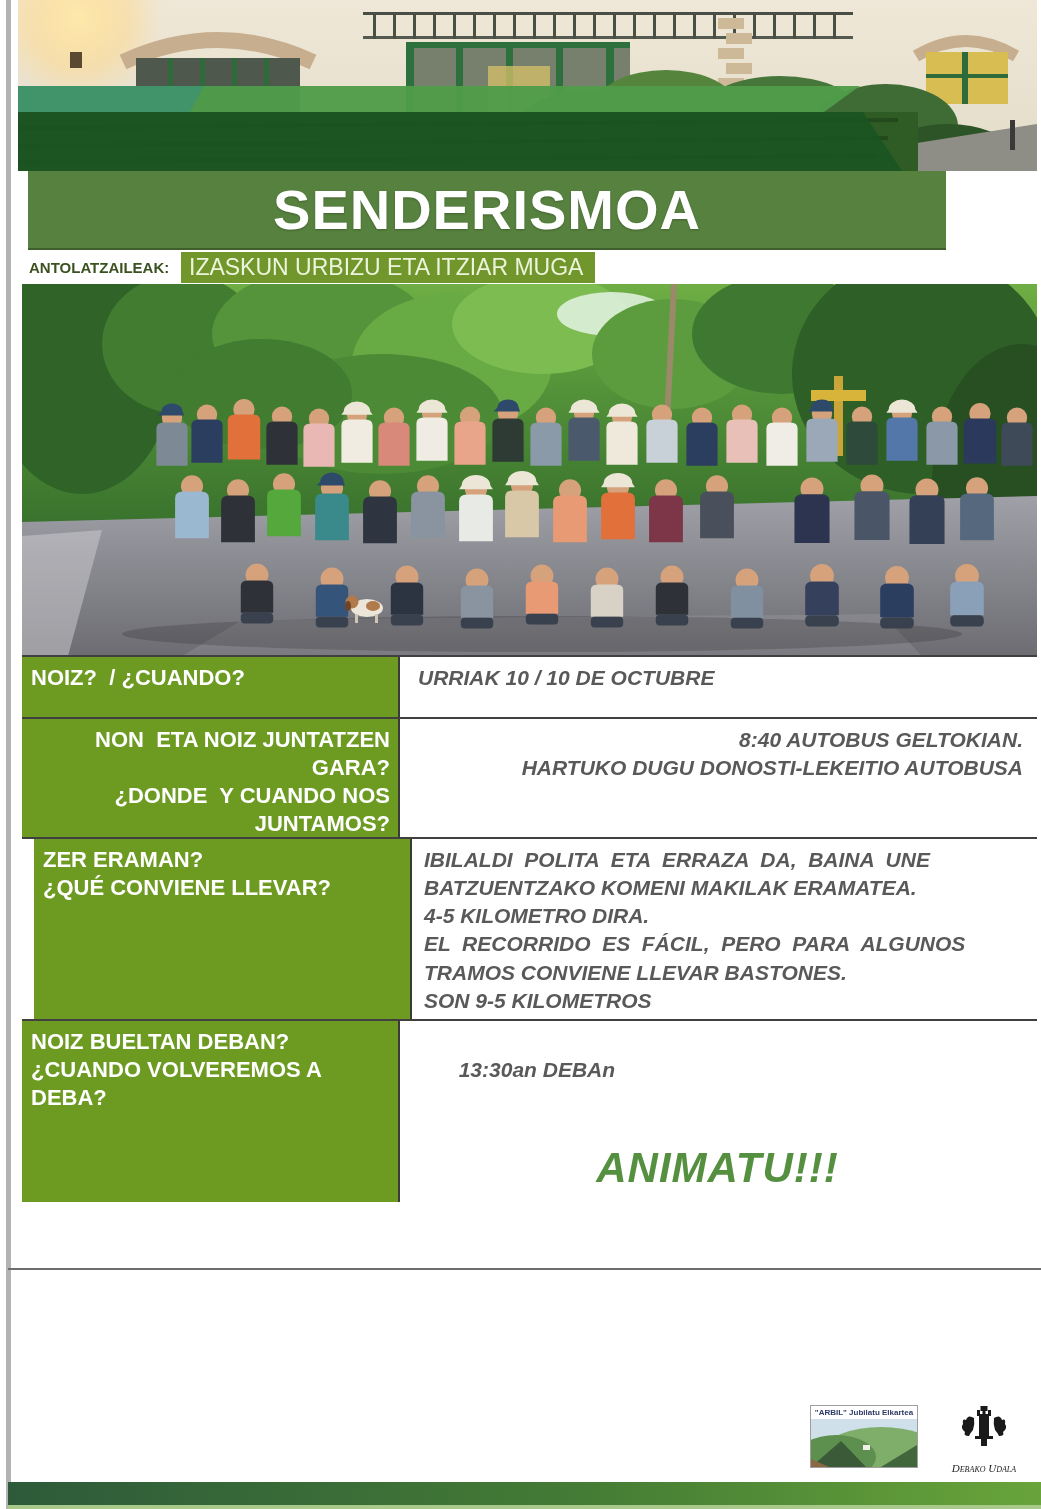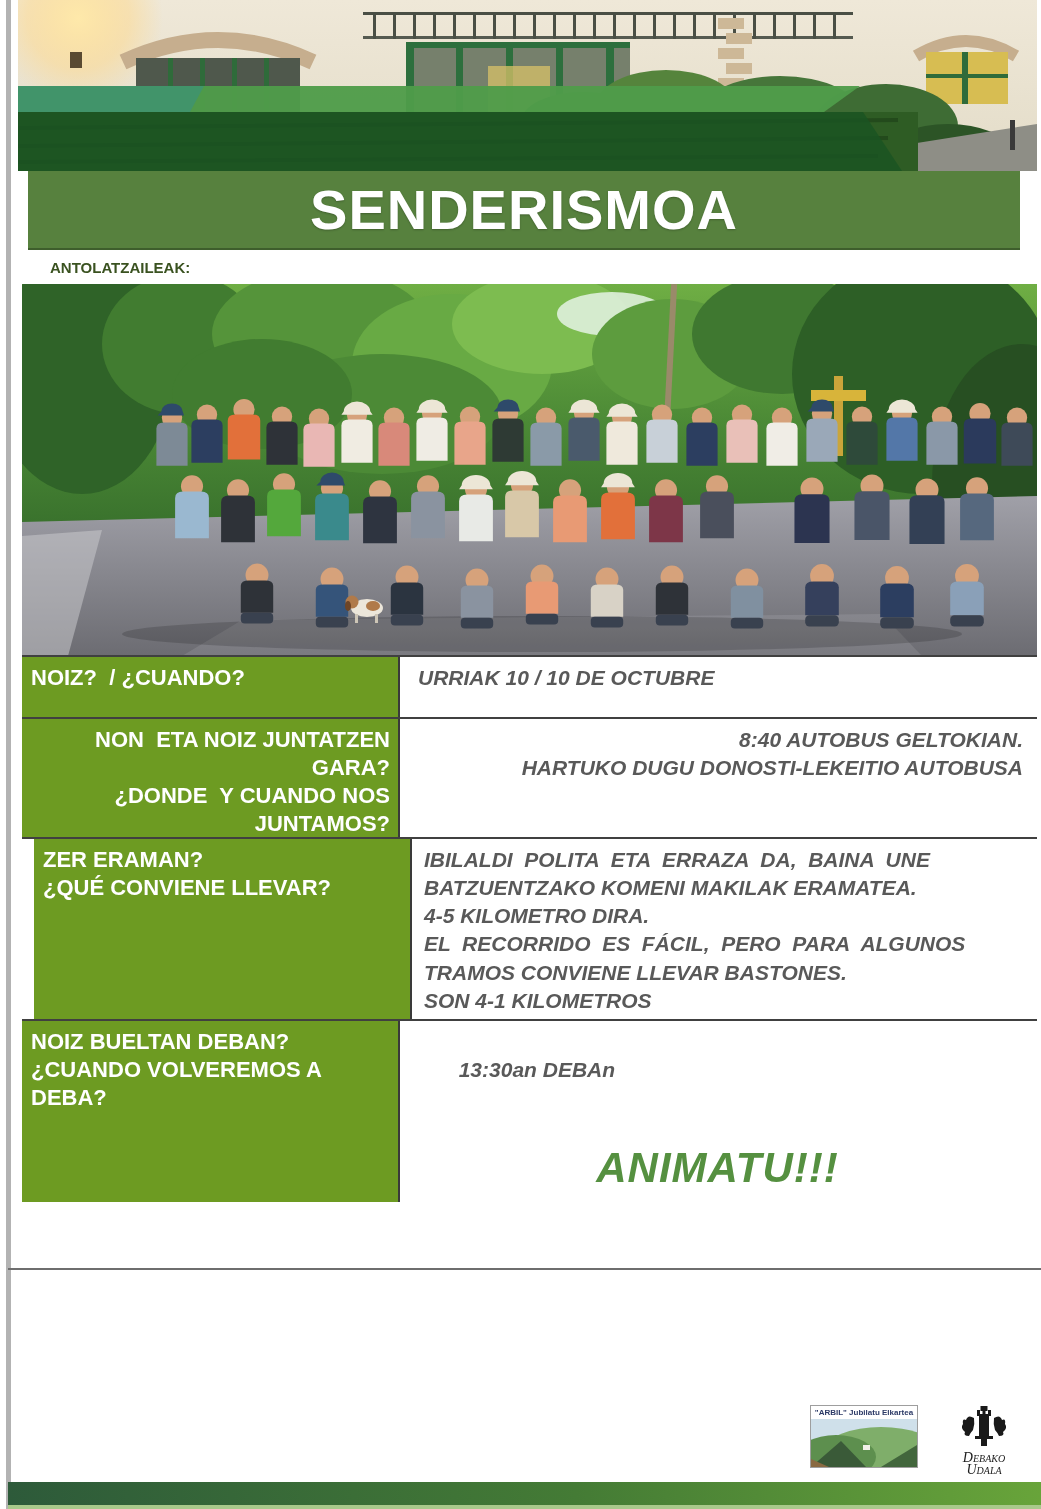--- a/index.html
+++ b/index.html
@@ -6,28 +6,28 @@
   body{font-family:"Liberation Sans", sans-serif; -webkit-font-smoothing:antialiased;}
   #page{position:relative;width:1041px;height:1509px;background:#ffffff;overflow:hidden;}
 
   
   .edge-line{position:absolute;left:6px;top:0;width:5px;height:1509px;background:#b3b3b3;}
 
   
   .building-photo{position:absolute;left:18px;top:0;width:1019px;height:171px;overflow:hidden;}
 
   
-  .title-banner{position:absolute;left:28px;top:171px;width:992px;height:77px;
+  .title-banner{position:absolute;left:28px;top:171px;width:918px;height:77px;
     background:#57813e;border-bottom:2px solid #3e5e2c;
     display:flex;align-items:center;justify-content:center;}
   .title-banner .title{color:#ffffff;font-weight:bold;font-size:56px;letter-spacing:1px;
     text-shadow:0 1px 2px rgba(0,0,0,.25);}
 
   
-  .organizers-row{position:absolute;left:44px;top:252px;width:992px;height:31px;display:flex;}
+  .organizers-row{position:absolute;left:23px;top:252px;width:992px;height:31px;display:flex;}
   .organizers-label{width:158px;height:31px;background:#ffffff;color:#3a5220;
     font-weight:bold;font-size:15px;display:flex;align-items:center;padding-left:6px;box-sizing:border-box;}
   .organizers-names{width:414px;height:31px;background:#71962c;color:#edf4dc;
     font-size:23px;display:flex;align-items:center;padding-left:8px;box-sizing:border-box;white-space:nowrap;}
 
   
   .group-photo{position:absolute;left:22px;top:284px;width:1015px;height:372px;overflow:hidden;}
 
   
   .qa-table{position:absolute;left:22px;top:655px;width:1015px;}
@@ -43,21 +43,21 @@
     text-align:center;margin-top:28px;letter-spacing:1px;}
   .table-bottom-rule{position:absolute;left:8px;top:1268px;width:1033px;height:2px;background:#6e6e6e;}
 
   
   .arbil-logo{position:absolute;left:810px;top:1405px;width:108px;height:63px;
     border:1px solid #9e9e9e;background:#ffffff;box-sizing:border-box;overflow:hidden;}
   .arbil-caption{height:13px;font-size:8px;color:#2c3a66;font-weight:bold;
     text-align:center;line-height:13px;white-space:nowrap;overflow:hidden;}
   .udala-logo{position:absolute;left:944px;top:1406px;width:80px;height:60px;text-align:center;}
   .udala-caption{font-family:"Liberation Serif", serif;font-style:italic;font-variant:small-caps;
-    font-size:14px;color:#1c1c1c;margin-top:2px;line-height:12px;}
+    font-size:11px;color:#1c1c1c;margin-top:12px;line-height:12px;}
 
   
   .footer-bar{position:absolute;left:8px;top:1482px;width:1033px;height:23px;
     background:linear-gradient(to right,#2d5a3a,#447b35 55%,#68a43a);}
   .footer-bar-light{position:absolute;left:8px;top:1505px;width:1033px;height:4px;background:#a9c98b;}
 </style>
 </head>
 <body>
 
 <div id="page">
@@ -159,20 +159,21 @@
       <polygon points="0,112 845,112 884,171 0,171" fill="#1a5422" opacity="0.82"></polygon>
     </svg>
   </div>
 
   <div class="title-banner">
     <div class="title">SENDERISMOA</div>
   </div>
 
   <div class="organizers-row">
     <div class="organizers-label">ANTOLATZAILEAK:</div>
+    <div class="organizers-names">IZASKUN URBIZU ETA ITZIAR MUGA</div>
   </div>
 
   <div class="group-photo">
     <svg width="1015" height="372" viewBox="0 0 1015 372" aria-hidden="true">
       <defs>
         <linearGradient id="forest" x1="0" y1="0" x2="0" y2="1">
           <stop offset="0%" stop-color="#6fae44"></stop>
           <stop offset="55%" stop-color="#4c8a36"></stop>
           <stop offset="100%" stop-color="#38702c"></stop>
         </linearGradient>
@@ -304,21 +305,21 @@
 HARTUKO DUGU DONOSTI-LEKEITIO AUTOBUSA</div>
     </div>
     <div class="qa-row row-4">
       <div class="q-cell">ZER ERAMAN?
 ¿QUÉ CONVIENE LLEVAR?</div>
       <div class="a-cell">IBILALDI  POLITA  ETA  ERRAZA  DA,  BAINA  UNE
 BATZUENTZAKO KOMENI MAKILAK ERAMATEA.
 4-5 KILOMETRO DIRA.
 EL  RECORRIDO  ES  FÁCIL,  PERO  PARA  ALGUNOS
 TRAMOS CONVIENE LLEVAR BASTONES.
-SON 4-1 KILOMETROS</div>
+SON 9-5 KILOMETROS</div>
     </div>
     <div class="qa-row row-5">
       <div class="q-cell">NOIZ BUELTAN DEBAN?
 ¿CUANDO VOLVEREMOS A
 DEBA?</div>
       <div class="a-cell">
         <span>13:30an DEBAn</span>
         <div class="animatu">ANIMATU!!!</div>
       </div>
     </div>

